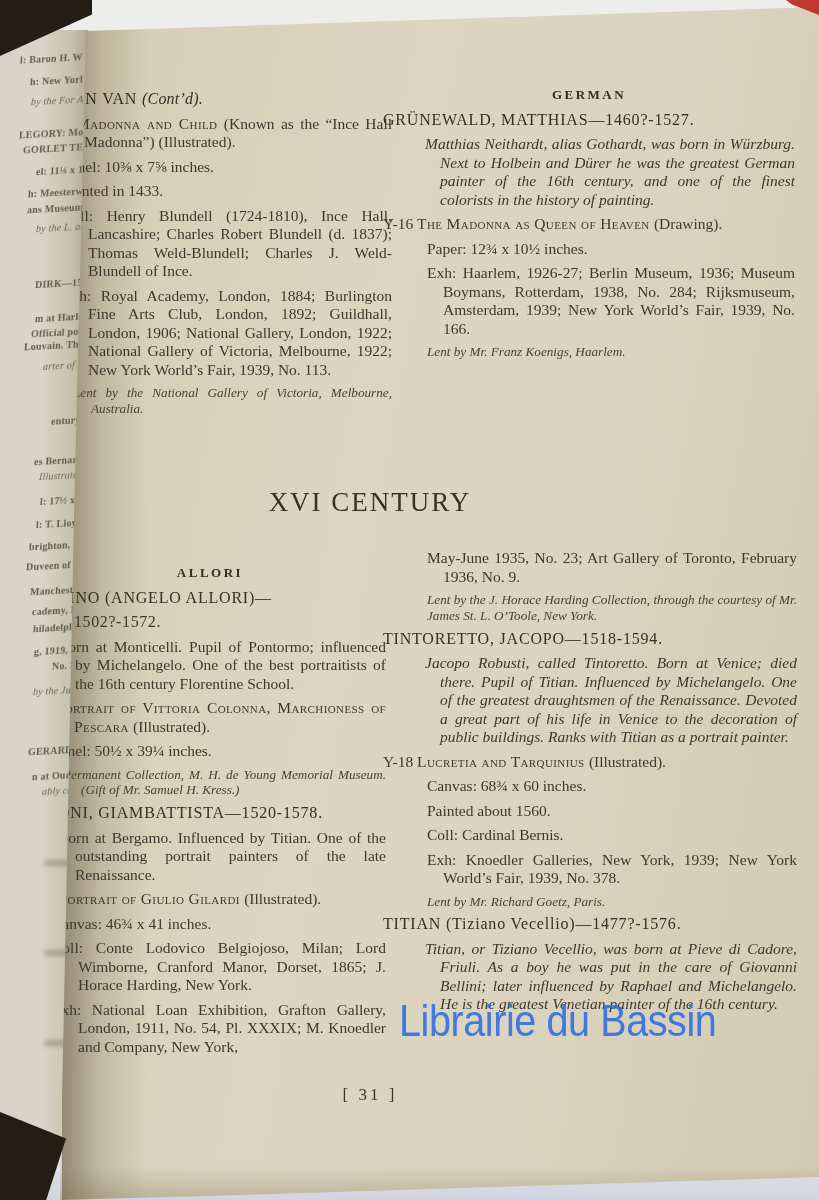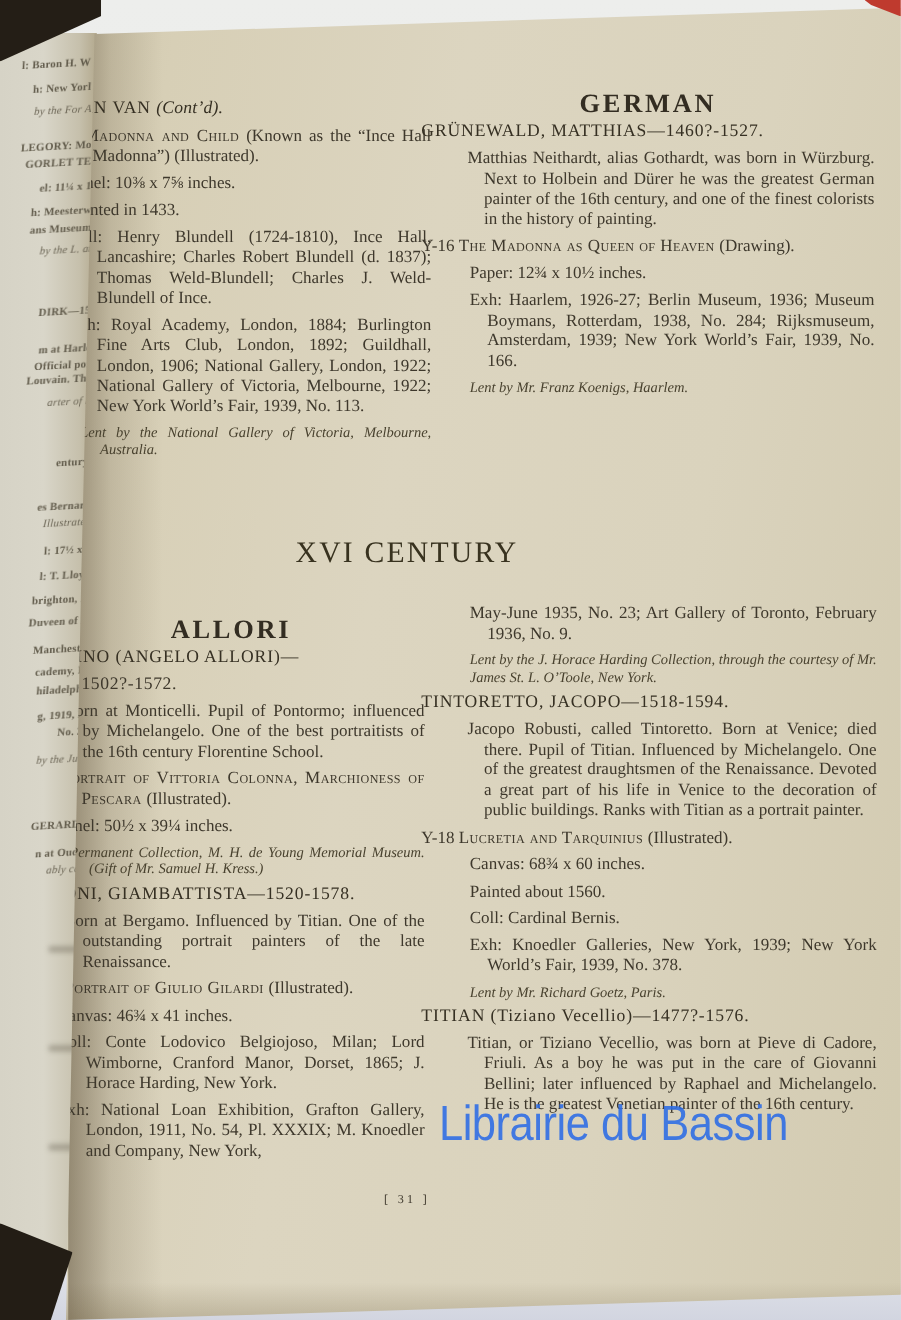--- a/index.html
+++ b/index.html
@@ -32,44 +32,44 @@
         background:linear-gradient(90deg,rgba(74,60,38,.48),rgba(74,60,38,.16) 45%,rgba(74,60,38,0));}
   .page::after{content:"";position:absolute;left:0;right:0;bottom:0;height:34px;
         background:linear-gradient(to top,rgba(105,90,58,.28),rgba(105,90,58,0));}
   
   .col{position:absolute;font-size:15.5px;line-height:18.5px;color:#3e382c;text-align:justify;}
   .col p{margin:6px 0;}
   .artist{margin:14px 0 4px;font-size:16px;letter-spacing:.8px;color:#363023;
         text-align:left;text-indent:0;}
   .artist .it{font-style:italic;letter-spacing:.2px;}
   .artist-dates{margin:0 0 4px;padding-left:40px;font-size:16px;letter-spacing:.6px;text-align:left;}
-  .sechead{font-weight:bold;font-size:24px;letter-spacing:2.5px;text-align:center;
+  .sechead{font-weight:bold;font-size:13px;letter-spacing:2.5px;text-align:center;
         color:#332d22;margin:0 0 12px;}
   .century{position:absolute;left:150px;top:487px;width:440px;text-align:center;
         font-size:27px;letter-spacing:2px;color:#38321f;}
   .sc{font-variant:small-caps;letter-spacing:.4px;}
   .it{}
   .lent{font-style:italic;font-size:13.2px;line-height:15.8px;color:#49422f;margin-top:3px;}
   
   .coll .entries{padding-left:18px;}
   .coll .hang{padding-left:26px;text-indent:-26px;}
   .coll .work{margin-left:-18px;padding-left:40px;text-indent:-40px;}
   .coll .bio{padding-left:41px;text-indent:-17px;text-align:justify;margin-top:2px;}
   .coll .lent{padding-left:29px;text-indent:-18px;}
   
   .colr .entries{padding-left:44px;}
   .colr .hang{padding-left:16px;text-indent:-16px;}
   .colr .work{margin-left:-44px;padding-left:59px;text-indent:-59px;}
-  .colr .bio{padding-left:57px;text-indent:-15px;text-align:justify;margin-top:2px;}
+  .colr .bio{padding-left:57px;text-indent:-15px;text-align:justify;margin-top:2px;font-style:italic;}
   .col-tl{left:44px;top:84px;width:348px;}
   .col-tr{left:383px;top:80px;width:412px;}
   .col-bl{left:34px;top:558px;width:352px;}
   .col-br{left:383px;top:549px;width:414px;}
   .pagenum{position:absolute;left:170px;top:1085px;width:400px;text-align:center;
-        font-size:11px;letter-spacing:3px;color:#3e382c;}
+        font-size:17px;letter-spacing:3px;color:#3e382c;}
   .watermark{position:absolute;left:399px;top:995px;z-index:6;white-space:nowrap;
         font-family:"Liberation Sans","DejaVu Sans",sans-serif;
         font-size:45px;letter-spacing:-.5px;color:#2c6ce6;opacity:.88;
         transform:scaleX(.88);transform-origin:left top;}
 </style>
 </head>
 <body>
 
 <div class="photo">
   <div class="backdrop"></div>

